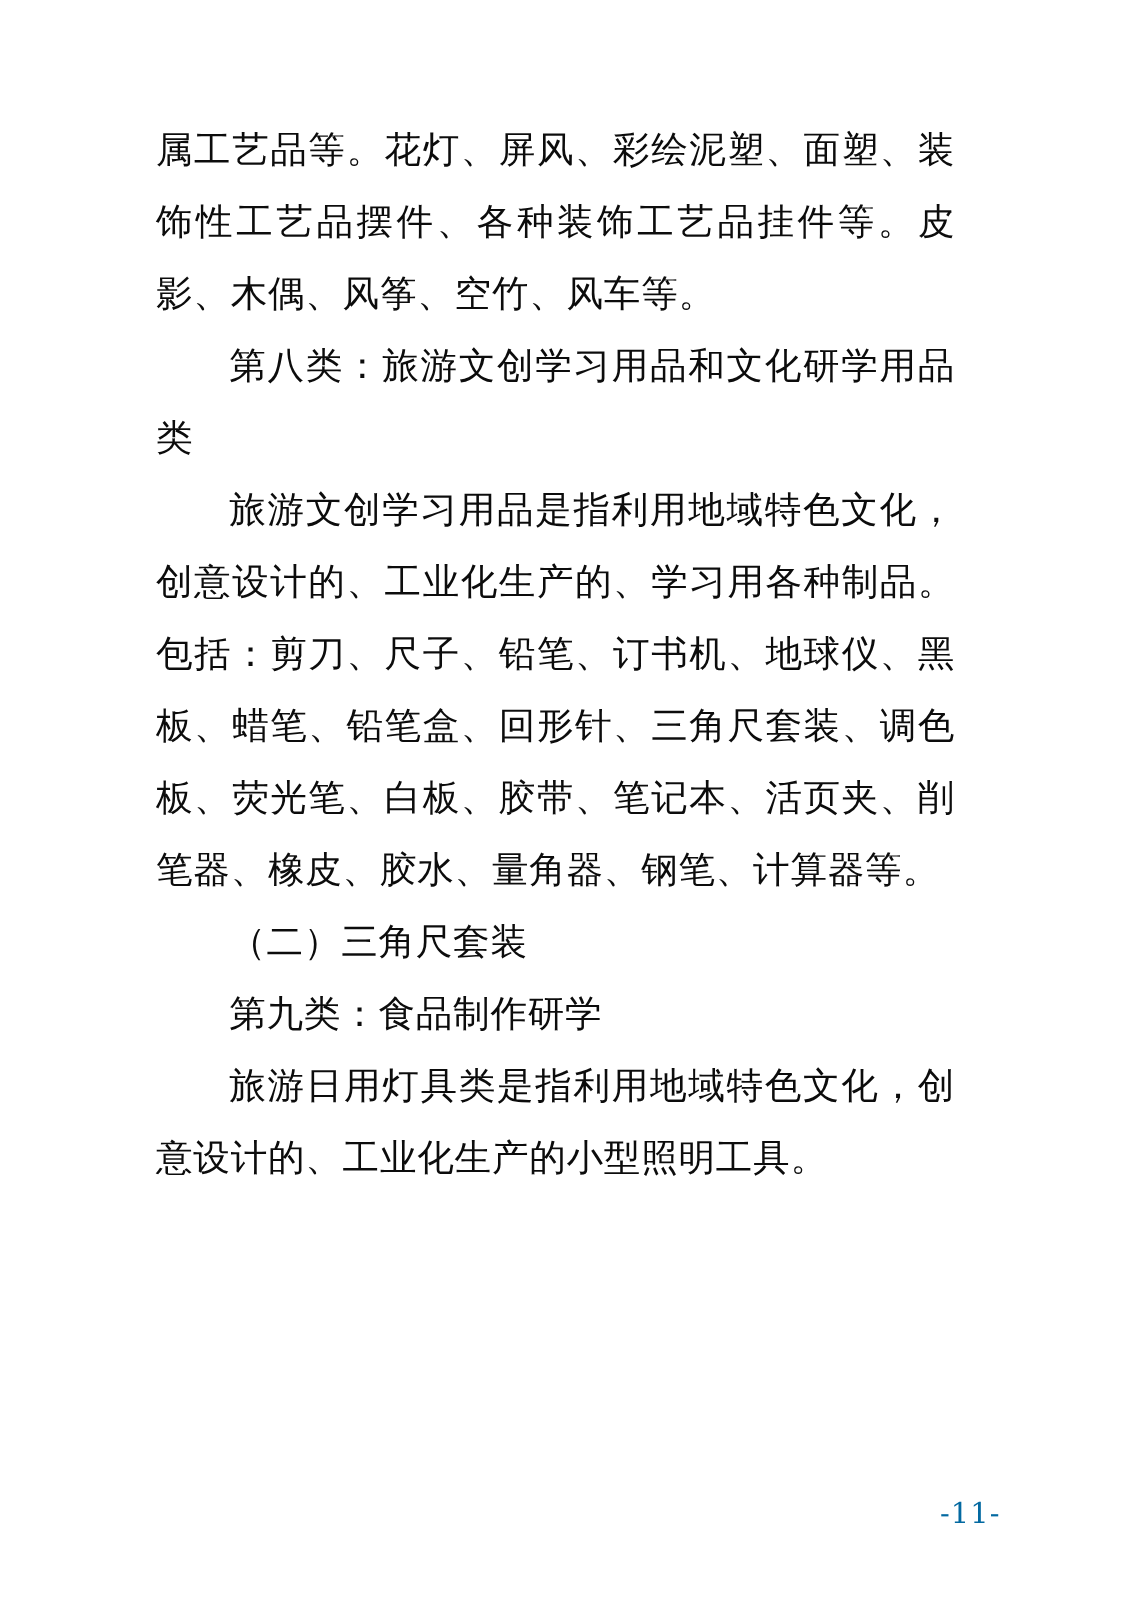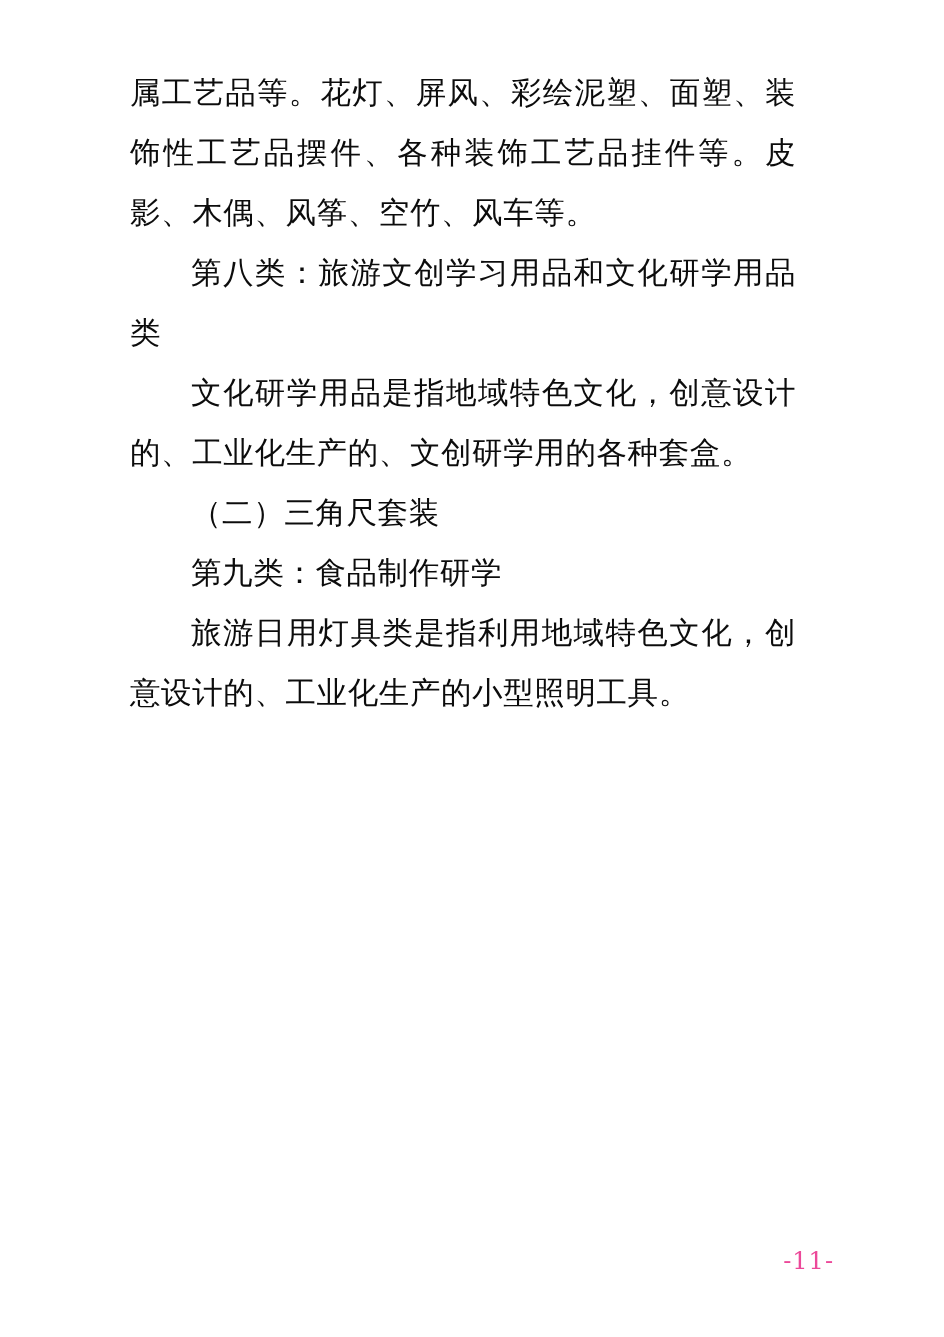--- a/index.html
+++ b/index.html
@@ -12,21 +12,21 @@
     background: #ffffff;
     font-family: "DejaVu Serif", serif;
     color: #0c0c0c;
     overflow: hidden;
   }
   .page {
     position: relative;
     width: 944px;
     height: 1337px;
     box-sizing: border-box;
-    padding: 63px 148px 0 130px;
+    padding: 96px 148px 0 130px;
   }
   .doc-body {
     font-size: 30.5px;
     line-height: 60px;
     letter-spacing: 0.6px;
     text-align: justify;
     text-justify: inter-ideograph;
   }
   .para {
     margin: 0;
@@ -36,31 +36,31 @@
   .para.indent {
     text-indent: 61px;
   }
   .page-number {
     position: absolute;
     right: 110px;
     bottom: 64px;
     font-size: 24px;
     line-height: 1;
     font-family: "DejaVu Serif", serif;
-    color: #ec4899;
+    color: #0369a1;
     letter-spacing: 1px;
   }
 </style>
 </head>
 <body>
 
 <div class="page">
   <div class="doc-body">
     <p class="para">属工艺品等。花灯、屏风、彩绘泥塑、面塑、装饰性工艺品摆件、各种装饰工艺品挂件等。皮影、木偶、风筝、空竹、风车等。</p>
     <p class="para indent">第八类：旅游文创学习用品和文化研学用品类</p>
-    <p class="para indent">文化研学用品是指地域特色文化，创意设计的、工业化生产的、文创研学用的各种套盒。</p>
+    <p class="para indent">旅游文创学习用品是指利用地域特色文化，创意设计的、工业化生产的、学习用各种制品。包括：剪刀、尺子、铅笔、订书机、地球仪、黑板、蜡笔、铅笔盒、回形针、三角尺套装、调色板、荧光笔、白板、胶带、笔记本、活页夹、削笔器、橡皮、胶水、量角器、钢笔、计算器等。</p>
     <p class="para indent">（二）三角尺套装</p>
     <p class="para indent">第九类：食品制作研学</p>
     <p class="para indent">旅游日用灯具类是指利用地域特色文化，创意设计的、工业化生产的小型照明工具。</p>
 
   </div>
   <div class="page-number">-11-</div>
 </div>
 
 </body></html>

